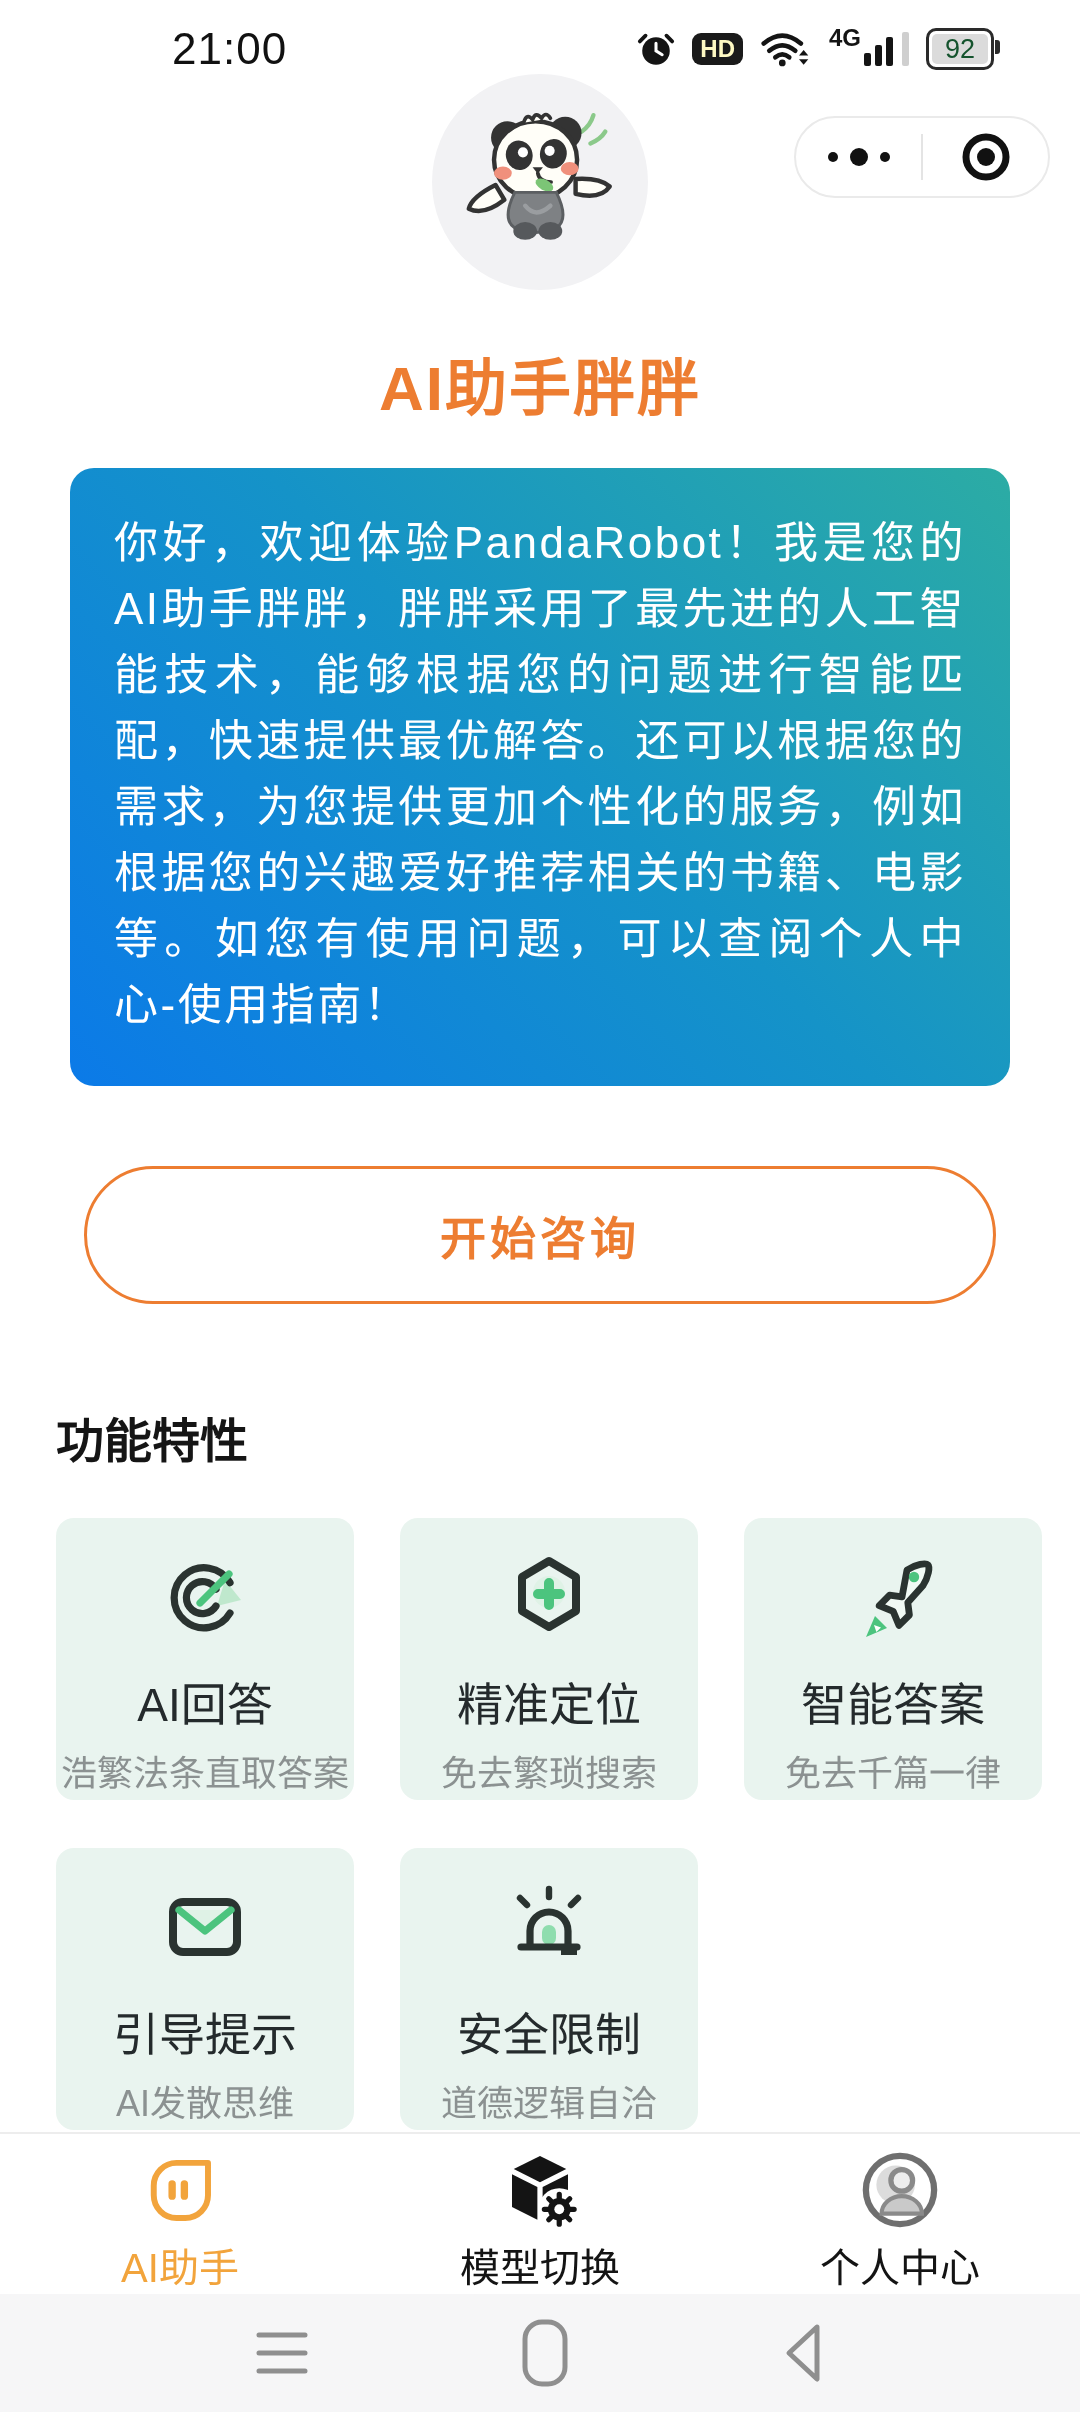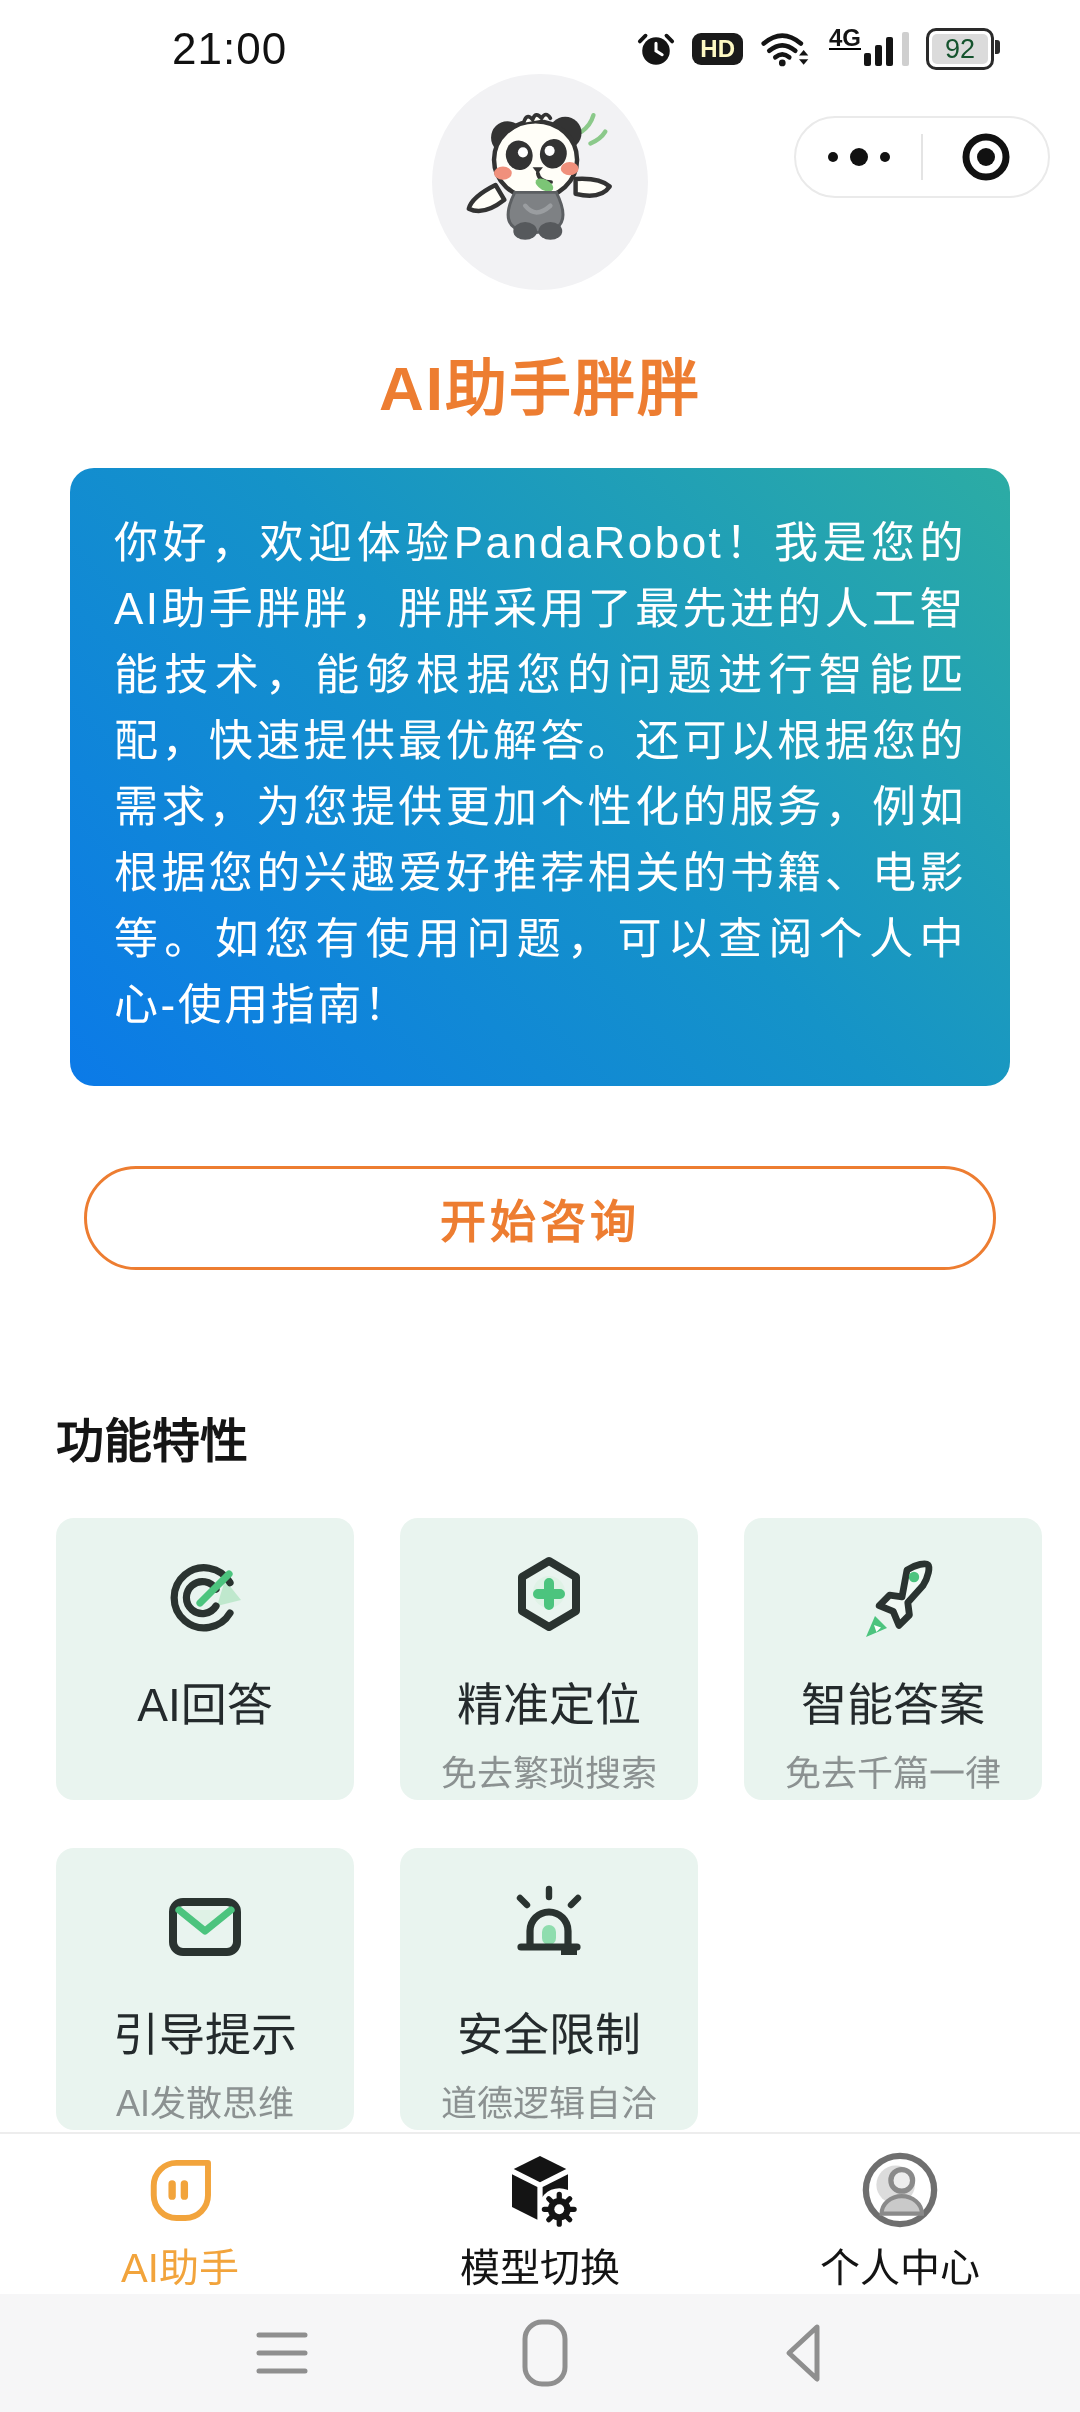--- a/index.html
+++ b/index.html
@@ -9,21 +9,21 @@
     -webkit-font-smoothing:antialiased;
   }
   
   .status-bar{position:absolute;top:0;left:0;right:0;height:92px;display:flex;
     align-items:center;justify-content:space-between;padding:6px 86px 0 172px;
     box-sizing:border-box;z-index:8;}
   .time{font-size:44px;color:#111;font-weight:500;letter-spacing:1px;}
   .status-icons{display:flex;align-items:center;gap:17px;}
   .hd-badge{background:#1a1a1a;color:#fef9c3;font-size:24px;font-weight:700;
     padding:4px 8px;border-radius:9px;line-height:1;}
-  .signal{display:flex;align-items:flex-end;text-decoration:underline;}
+  .signal{display:flex;align-items:flex-end;}
   .signal .net{font-size:24px;font-weight:700;color:#141414;transform:translateY(-14px);margin-right:3px;}
   .bars{display:flex;align-items:flex-end;gap:4px;}
   .bars i{display:block;width:7px;background:#141414;border-radius:2px;}
   .bars i.b1{height:13px}.bars i.b2{height:21px}.bars i.b3{height:29px}
   .bars i.b4{height:34px;background:#cfcfcf;margin-left:5px;}
   .battery{position:relative;width:62px;height:36px;border:3px solid #2a2a2a;border-radius:10px;
     display:flex;align-items:center;justify-content:center;}
   .battery:after{content:"";position:absolute;right:-9px;top:9px;width:5px;height:14px;
     background:#2a2a2a;border-radius:0 3px 3px 0;}
   .battery .fill{position:absolute;inset:3px;background:#dbdbdb;border-radius:5px;}
@@ -43,21 +43,21 @@
     border-radius:50%;background:#f2f2f4;display:flex;align-items:center;justify-content:center;z-index:1;}
   .page-title{position:absolute;top:338px;left:0;right:0;text-align:center;
     font-size:62px;font-weight:700;color:#ED7D31;letter-spacing:2px;}
   
   .welcome-card{position:absolute;top:468px;left:70px;width:940px;box-sizing:border-box;
     padding:42px 44px 48px;border-radius:24px;
     background:linear-gradient(225deg,#2CACA4 0%,#1593C8 48%,#0B7AE8 100%);}
   .welcome-card p{margin:0;color:#ffffff;font-size:44px;line-height:66px;
     letter-spacing:2.5px;text-align:justify;}
   
-  .start-btn{position:absolute;top:1166px;left:84px;width:912px;height:104px;background:#fff;
+  .start-btn{position:absolute;top:1166px;left:84px;width:912px;height:138px;background:#fff;
     border:3px solid #ED7D31;border-radius:70px;color:#ED7D31;font-size:46px;font-weight:600;
     letter-spacing:4px;font-family:inherit;cursor:pointer;}
   
   .section-title{position:absolute;top:1402px;left:56px;font-size:48px;font-weight:700;color:#151515;}
   .grid{position:absolute;top:1518px;left:56px;width:986px;display:grid;
     grid-template-columns:repeat(3,1fr);gap:48px 46px;}
   .feature-card{height:282px;background:#E9F4EF;border-radius:18px;display:flex;
     flex-direction:column;align-items:center;box-sizing:border-box;padding-top:32px;cursor:pointer;}
   .f-icon{width:96px;height:96px;display:flex;align-items:center;justify-content:center;}
   .f-icon svg{width:96px;height:96px;}
@@ -169,20 +169,21 @@
   <div class="feature-card">
     <span class="f-icon">
       <svg viewBox="0 0 48 48" fill="none">
         <path d="M34 15 l8 10 l-12 3 z" fill="#BFE8CD"></path>
         <path d="M36.5 31.5 a15 15 0 1 1 0.01 -15.2" stroke="#2A3330" stroke-width="3.6" stroke-linecap="round"></path>
         <path d="M29.5 28 a8 8 0 1 1 0.01 -8.4" stroke="#2A3330" stroke-width="3.6" stroke-linecap="round"></path>
         <path d="M21.5 26.5 L36 12" stroke="#4CC47E" stroke-width="3.6" stroke-linecap="round"></path>
       </svg>
     </span>
     <div class="f-title">AI回答</div>
+    <div class="f-sub">浩繁法条直取答案</div>
   </div>
 
   <div class="feature-card">
     <span class="f-icon">
       <svg viewBox="0 0 48 48" fill="none">
         <path d="M24 5.5 L37.5 13.5 V30.5 L24 38.5 L10.5 30.5 V13.5 Z" stroke="#2A3330" stroke-width="4" stroke-linejoin="round"></path>
         <circle cx="24" cy="21" r="8" fill="#DFF2E6"></circle>
         <path d="M24 16.5 v11 M18.5 22 h11" stroke="#4CC47E" stroke-width="5" stroke-linecap="round"></path>
       </svg>
     </span>

